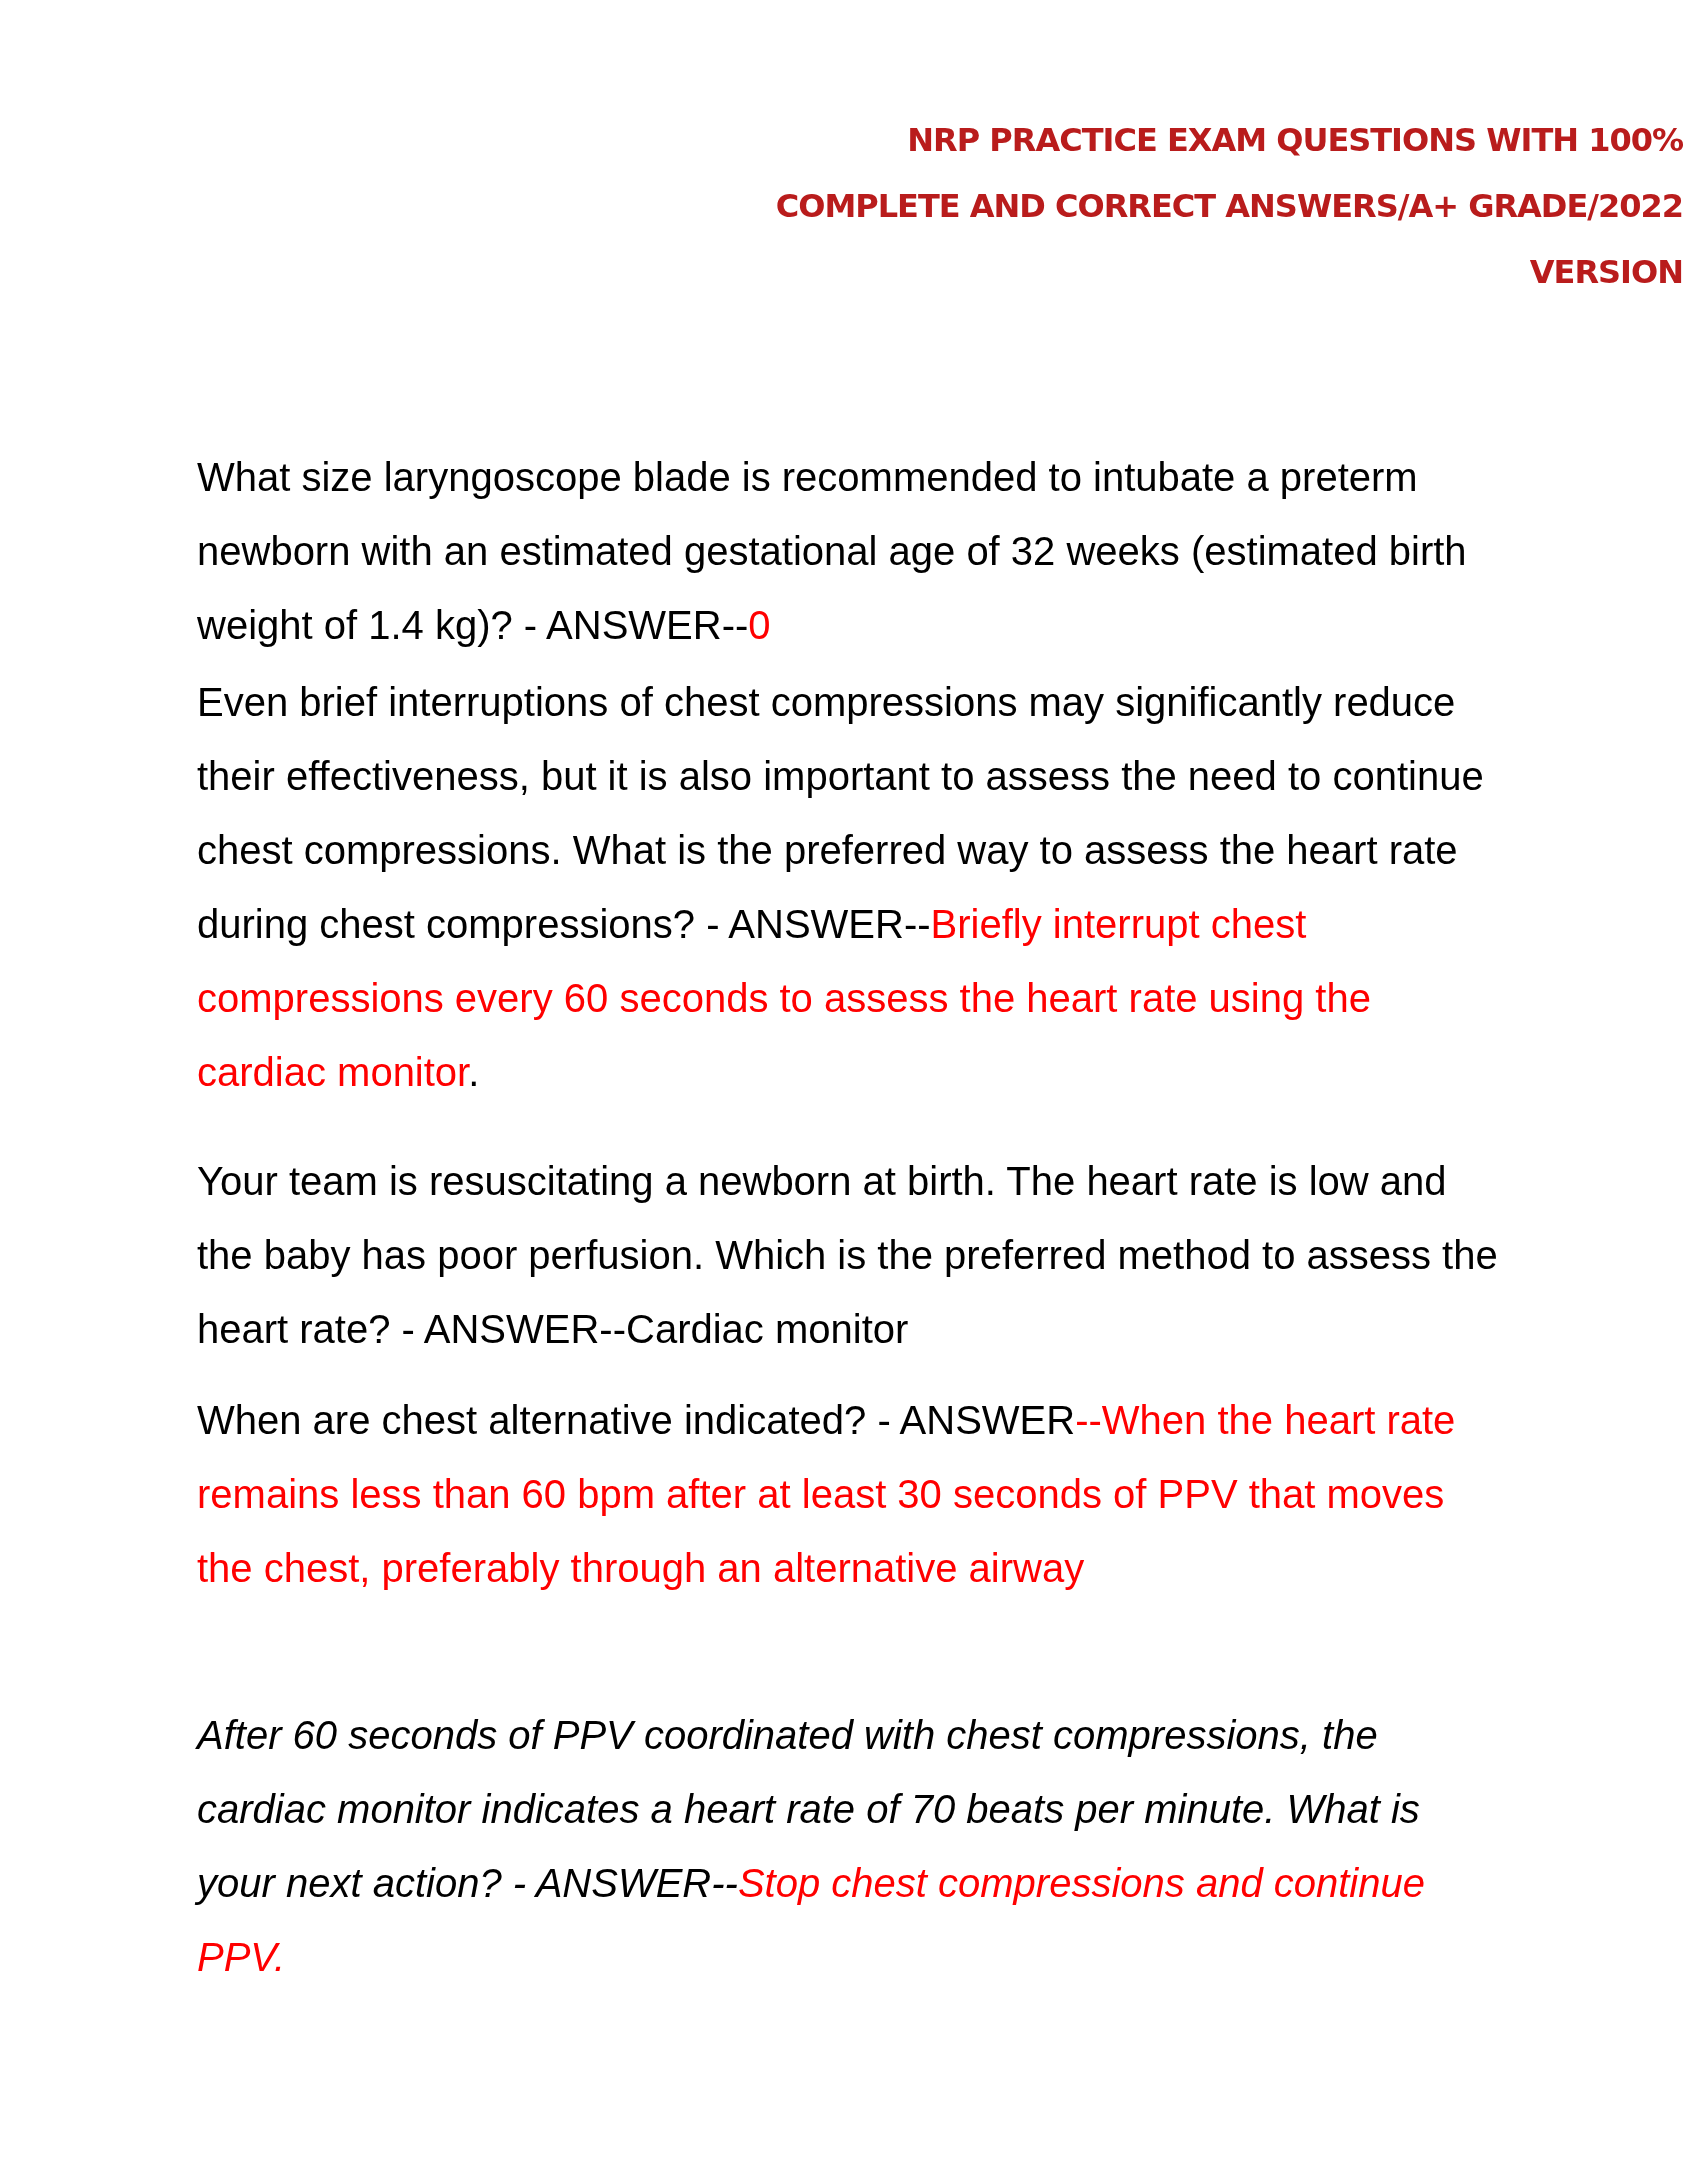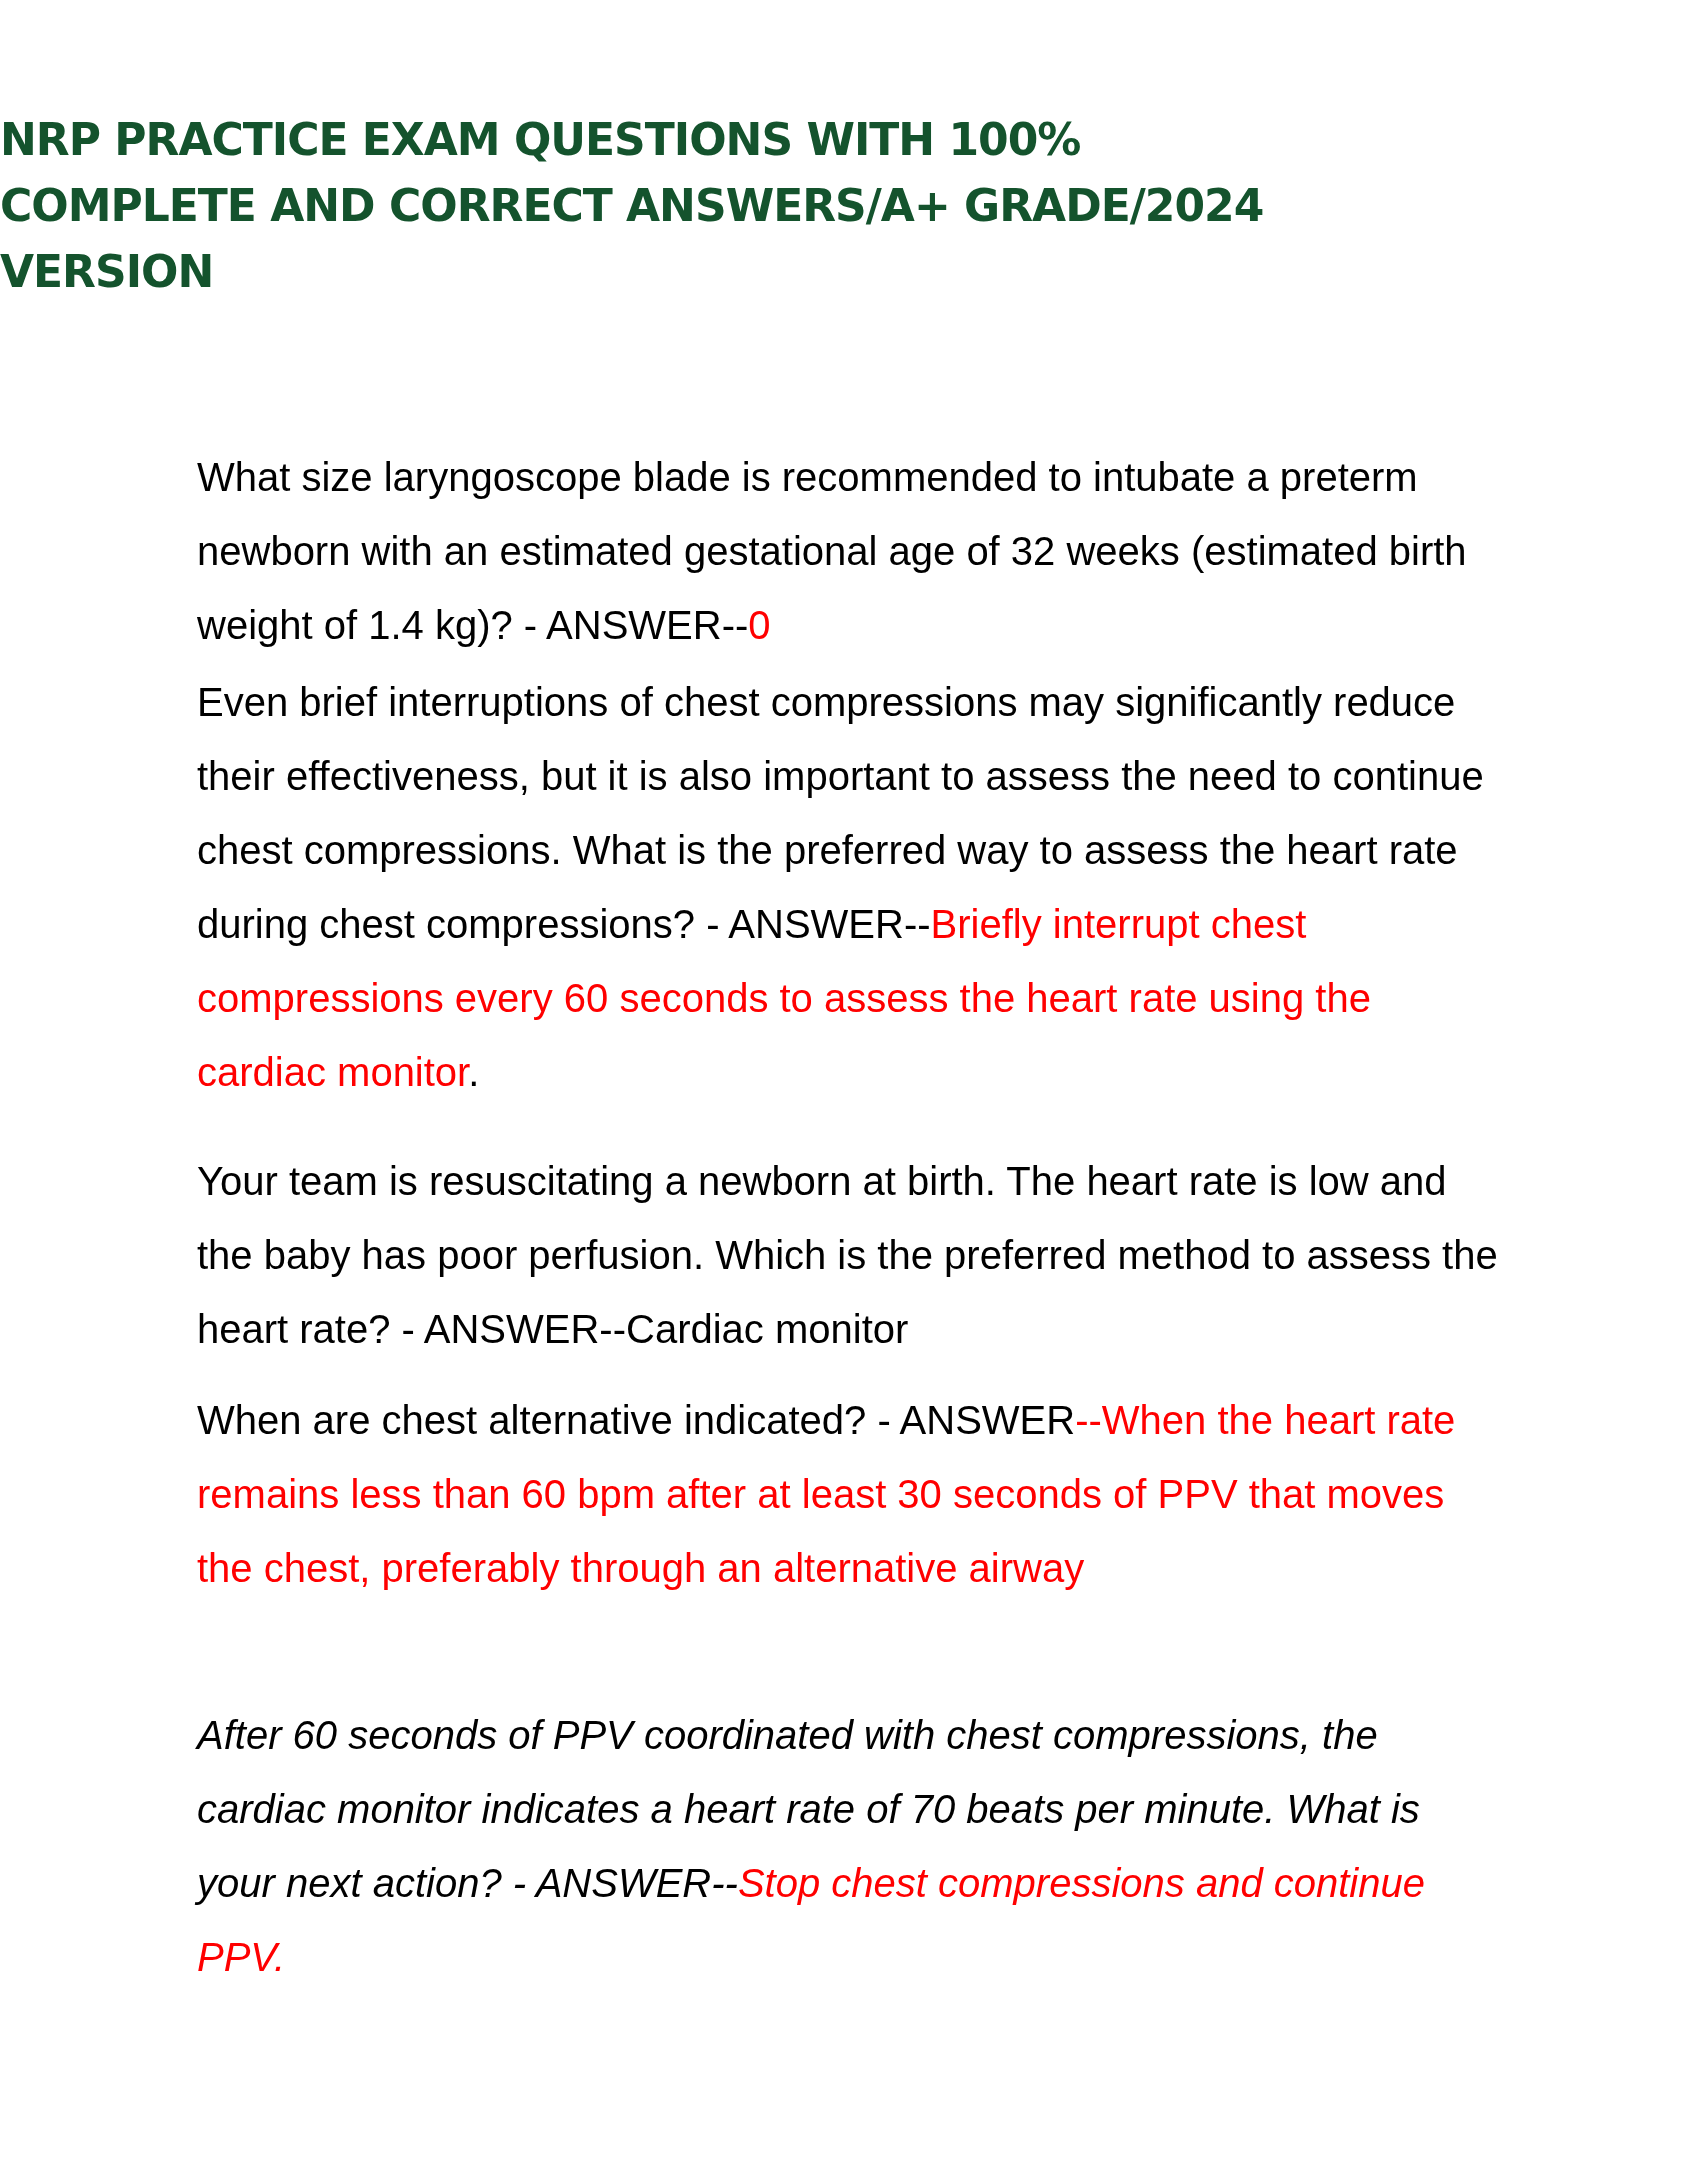--- a/index.html
+++ b/index.html
@@ -1,43 +1,43 @@
 <!DOCTYPE html>
 <html><head>
   <meta charset="utf-8">
   <style>
     html, body { margin: 0; padding: 0; background: #ffffff; }
     body { width: 1683px; height: 2178px; position: relative; overflow: hidden; }
     .page { position: absolute; left: 0; top: 0; width: 1683px; height: 2178px; background: #ffffff; }
     .title {
       position: absolute; left: 0; top: 107px; width: 1683px;
-      text-align: left; color: #14532d;
+      text-align: right; color: #b91c1c;
       font-family: "DejaVu Sans", sans-serif; font-weight: bold;
-      font-size: 44px; line-height: 66px; letter-spacing: -1px;
+      font-size: 32px; line-height: 66px; letter-spacing: -1px;
     }
     .title span { display: block; }
     .qa {
       position: absolute; left: 197px; width: 1307px;
       font-family: "Liberation Sans", sans-serif; font-size: 40px;
       line-height: 74px; color: #000000;
     }
     .ans { color: #FF0000; }
     .q1 { top: 440px; }
     .q2 { top: 665px; }
     .q3 { top: 1122px; margin-top: 22px; }
     .q4 { top: 1383px; }
     .q5 { top: 1698px; font-style: italic; }
   </style>
 </head>
 <body>
 
 <div class="page">
   <div class="title">
     <span>NRP PRACTICE EXAM QUESTIONS WITH 100%</span>
-    <span>COMPLETE AND CORRECT ANSWERS/A+ GRADE/2024</span>
+    <span>COMPLETE AND CORRECT ANSWERS/A+ GRADE/2022</span>
     <span>VERSION</span>
   </div>
 
   <div class="qa q1">
     <span>What size laryngoscope blade is recommended to intubate a preterm newborn with an estimated gestational age of 32 weeks (estimated birth weight of 1.4 kg)? - ANSWER--</span><span></span><span class="ans">0</span><span></span>
   </div>
 
   <div class="qa q2">
     <span>Even brief interruptions of chest compressions may significantly reduce their effectiveness, but it is also important to assess the need to continue chest compressions. What is the preferred way to assess the heart rate during chest compressions? - ANSWER--</span><span></span><span class="ans">Briefly interrupt chest compressions every 60 seconds to assess the heart rate using the cardiac monitor</span><span>.</span>
   </div>

